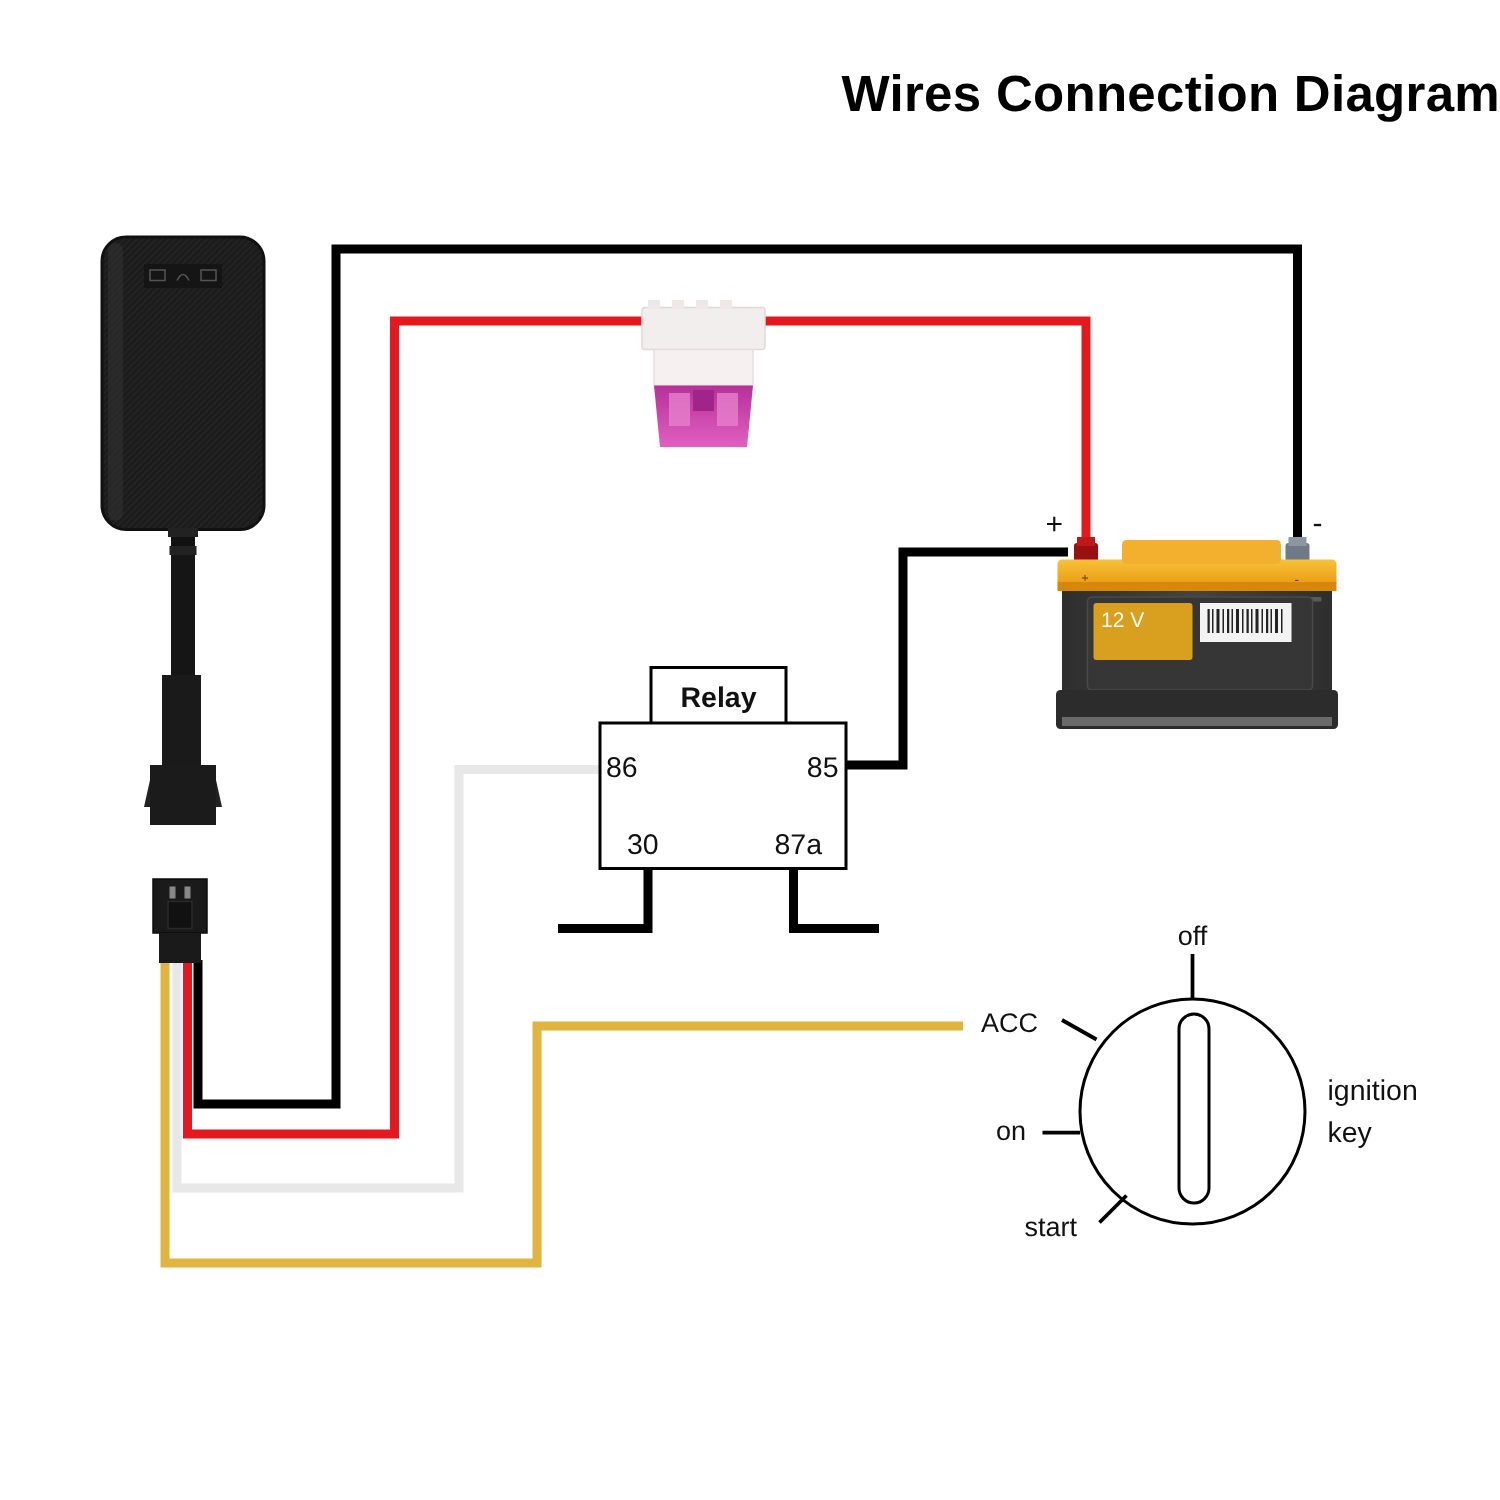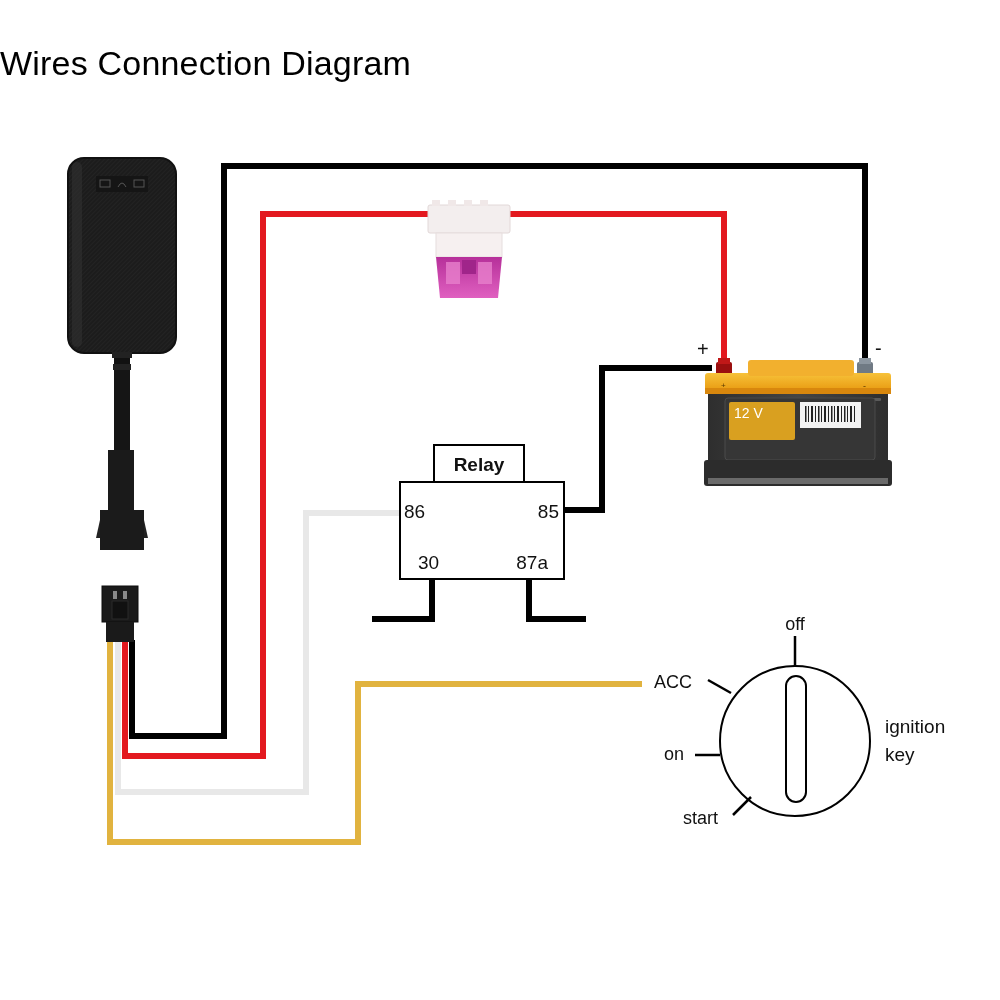--- a/index.html
+++ b/index.html
@@ -1,17 +1,17 @@
 <!DOCTYPE html>
 <html><head>
 <meta charset="utf-8">
 <style>
   html, body { margin:0; padding:0; background:#ffffff; }
   body { width:1000px; height:1000px; position:relative; overflow:hidden; font-family:"Liberation Sans", sans-serif; }
-  #title { position:absolute; left:0; top:44px; width:1000px; text-align:left; font-weight:normal; font-size:34px; color:#000; letter-spacing:0.2px; }
+  #title { position:absolute; left:0; top:44px; width:1000px; text-align:right; font-weight:bold; font-size:34px; color:#000; letter-spacing:0.2px; }
   svg#diagram { position:absolute; left:0; top:0; }
   .lbl { font-family:"Liberation Sans", sans-serif; fill:#111; }
 </style>
 </head>
 <body>
 
 <div id="title">Wires Connection Diagram</div>
 
 <svg id="diagram" width="1000" height="1000" viewBox="0 0 1000 1000">
   <defs>

